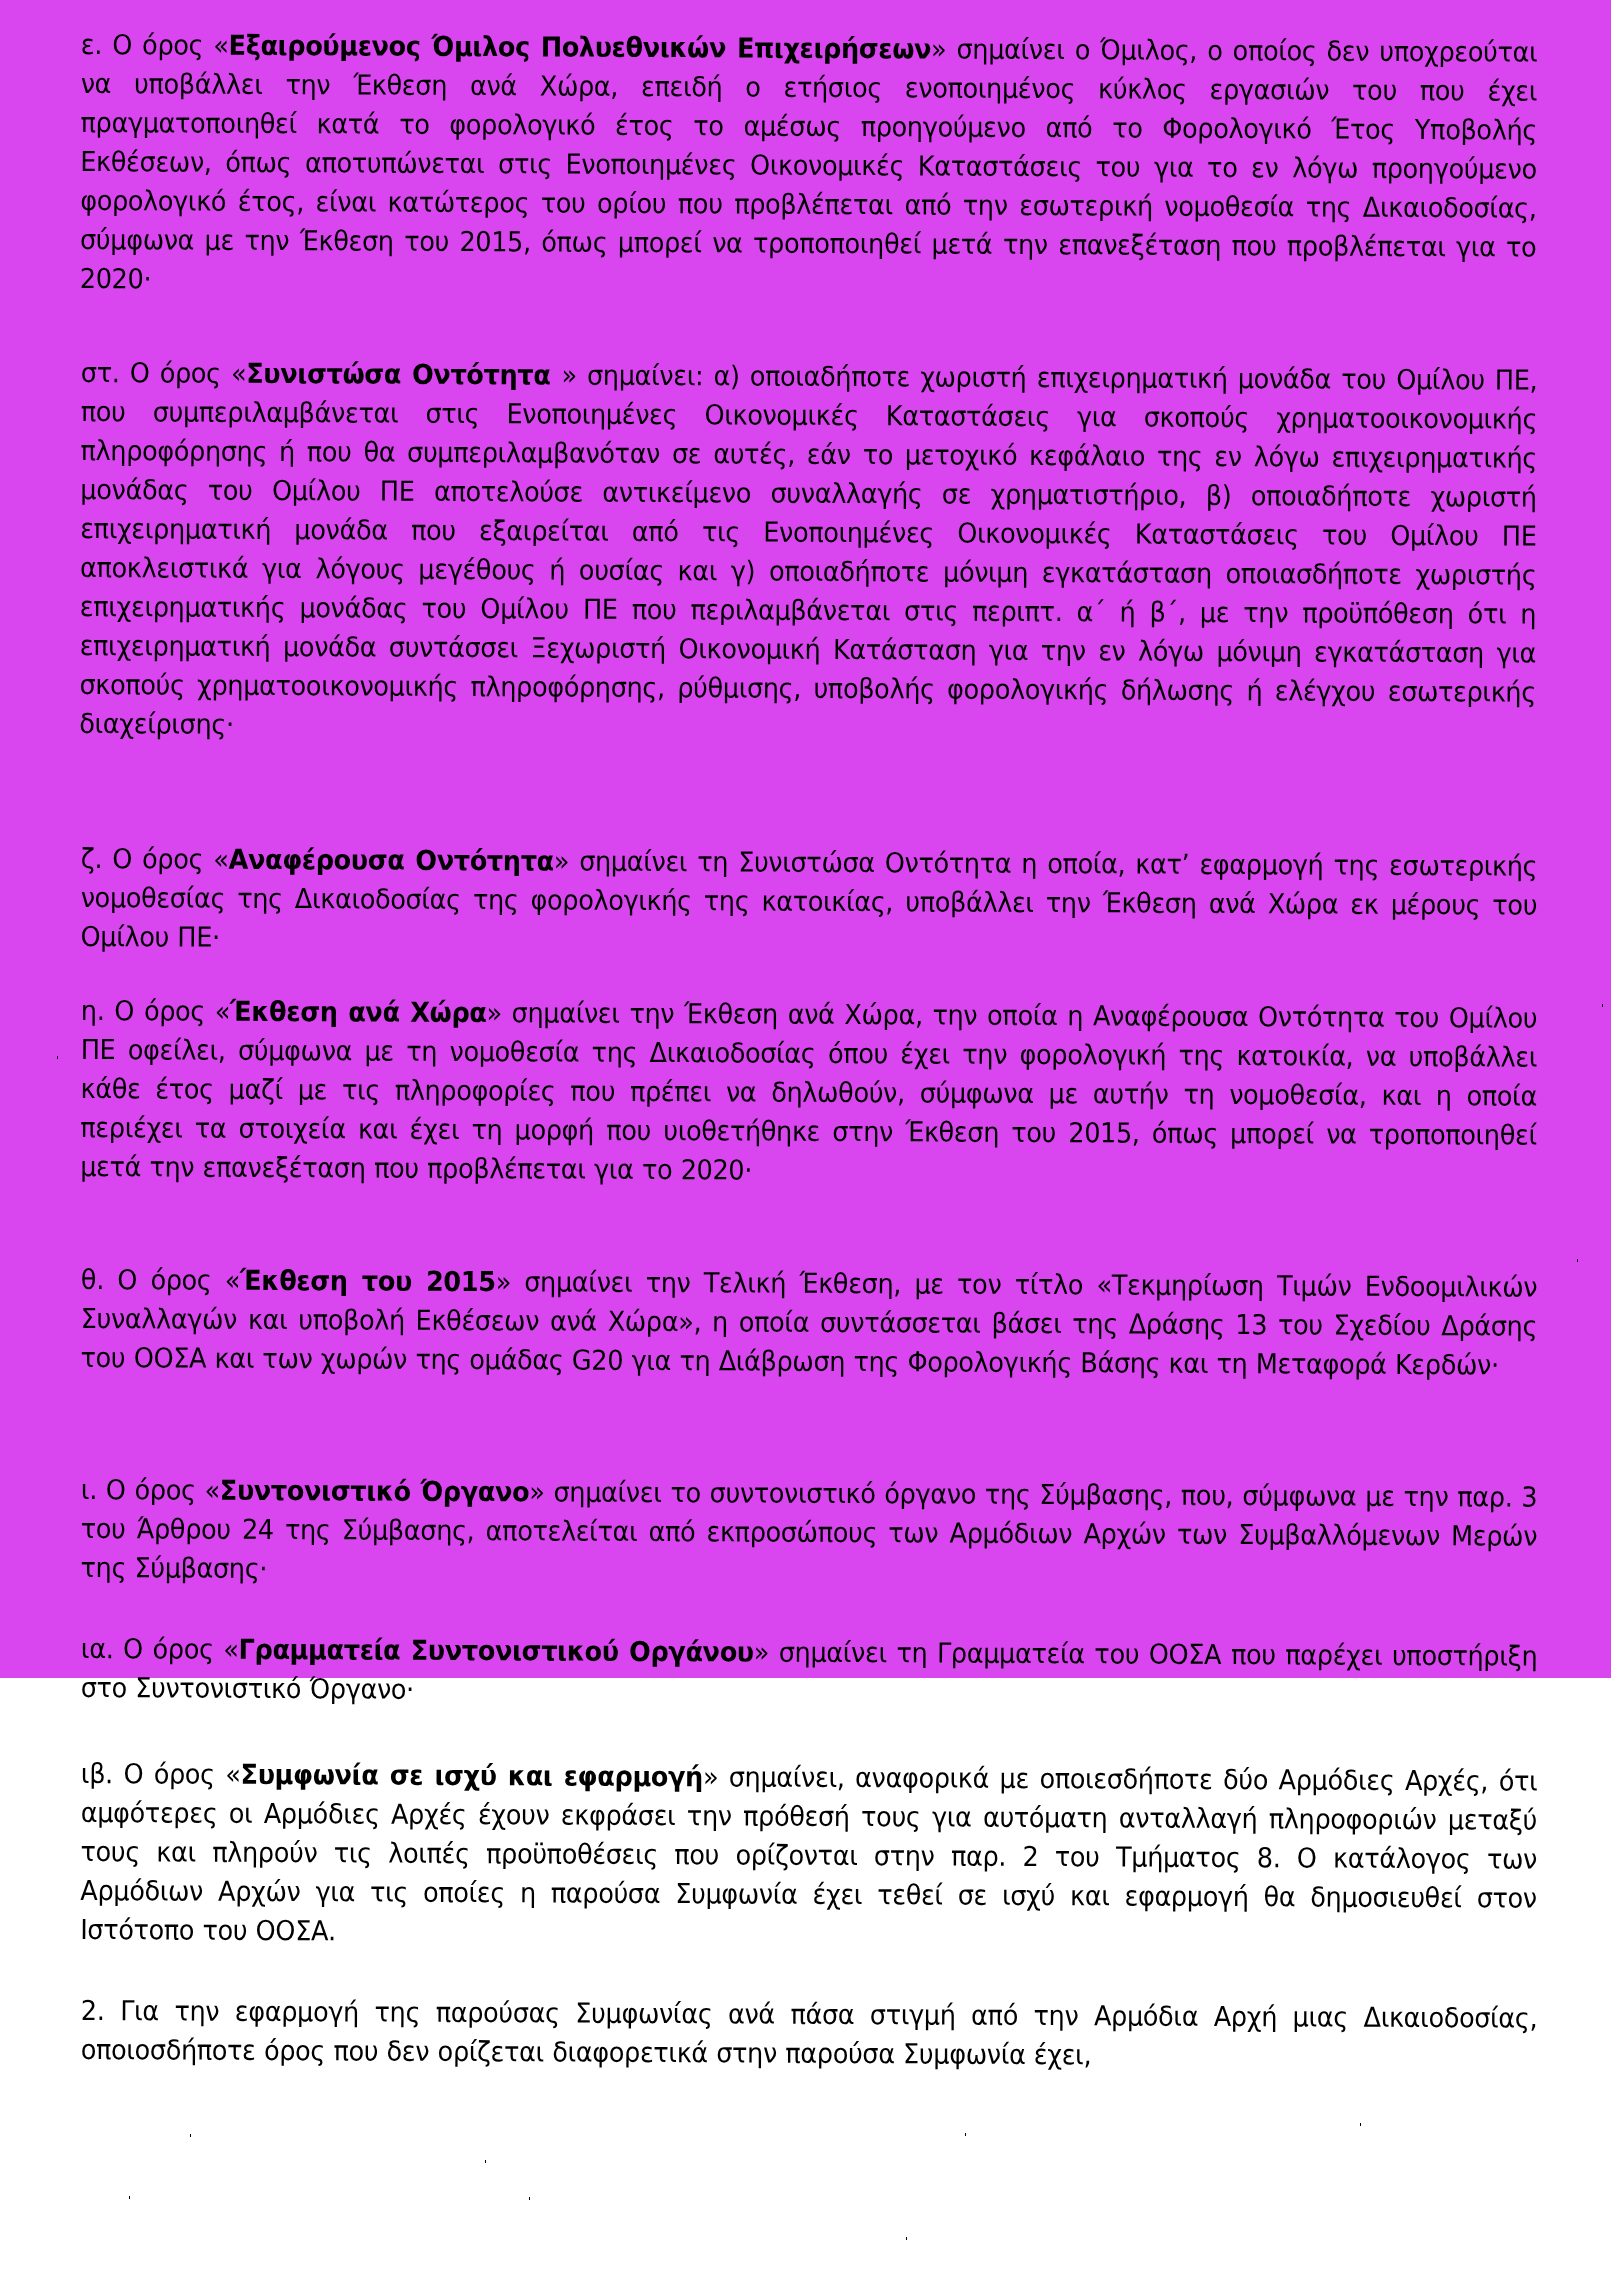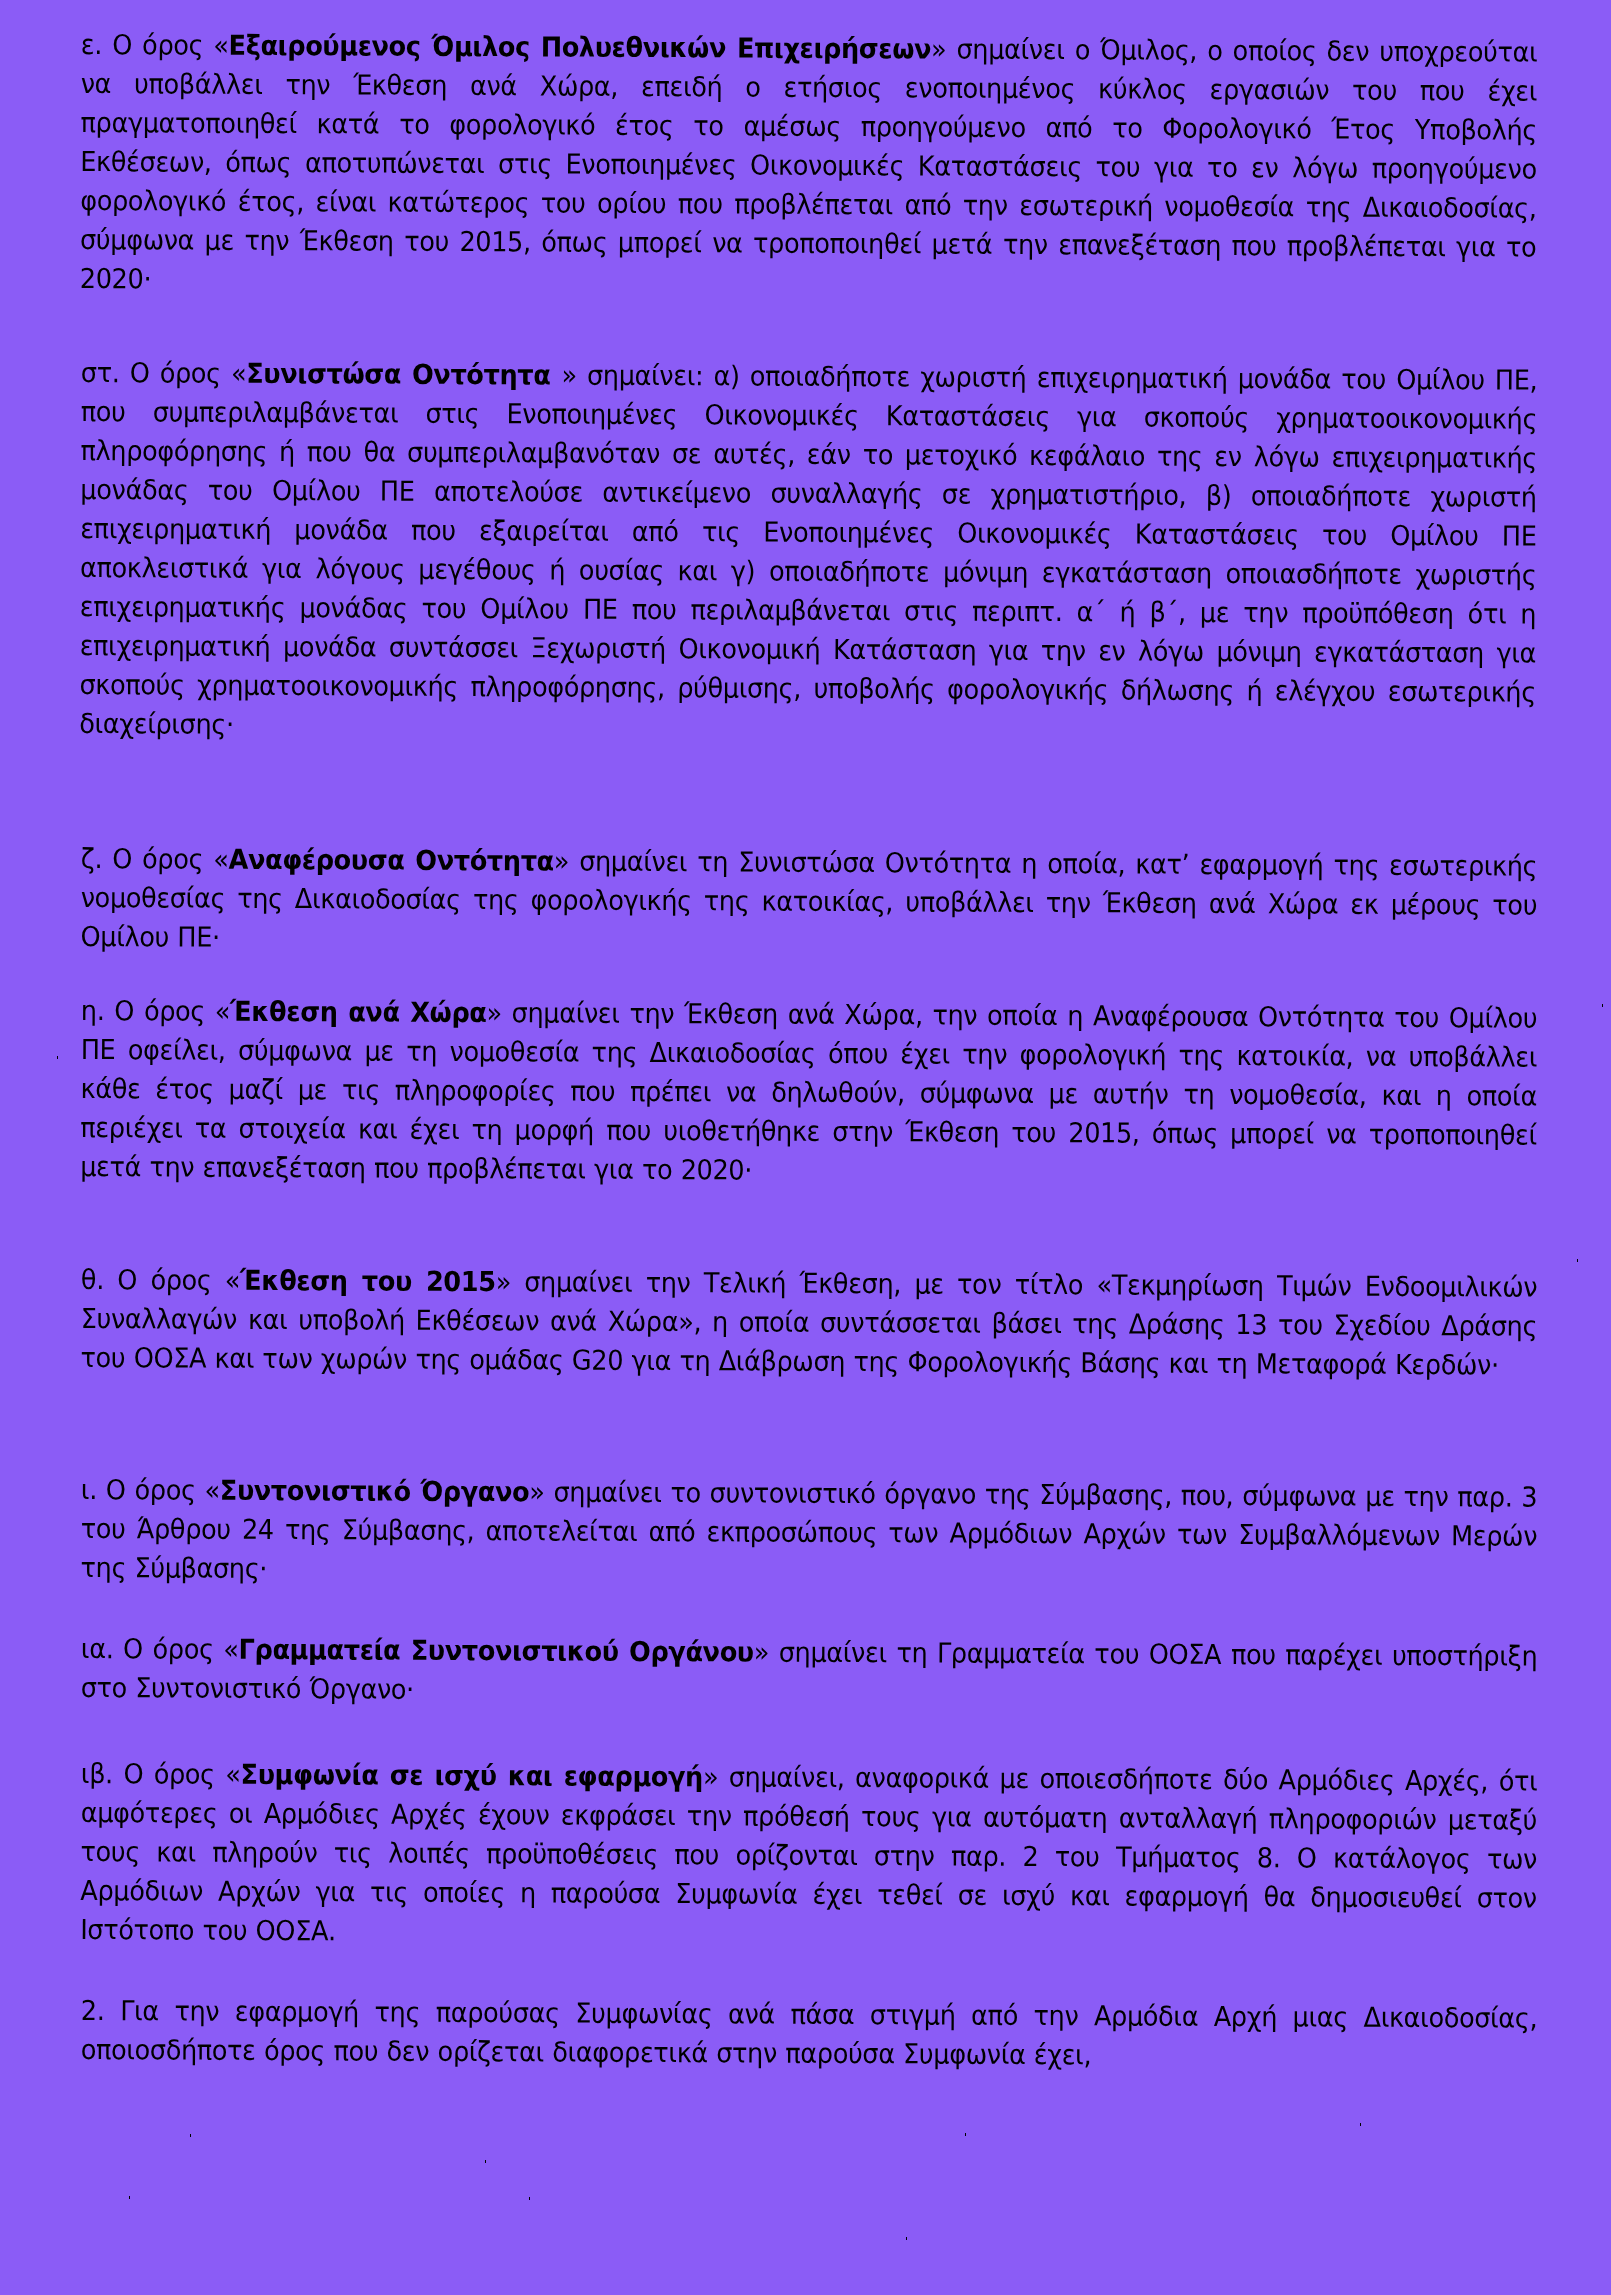--- a/index.html
+++ b/index.html
@@ -13,22 +13,22 @@
       position: relative;
       overflow: hidden;
       color: #000000;
       font-family: "DejaVu Sans", "Liberation Sans", sans-serif;
     }
     .page {
       position: absolute;
       left: 0;
       top: 0;
       width: 1611px;
-      height: 2295px;
-      background: #8b5cf6;
+      height: 1678px;
+      background: #d946ef;
     }
     .para {
       position: absolute;
       left: 81px;
       width: 1458px;
       font-size: 27.5px;
       line-height: 39px;
       text-align: justify;
       text-align-last: left;
       letter-spacing: -0.4px;

